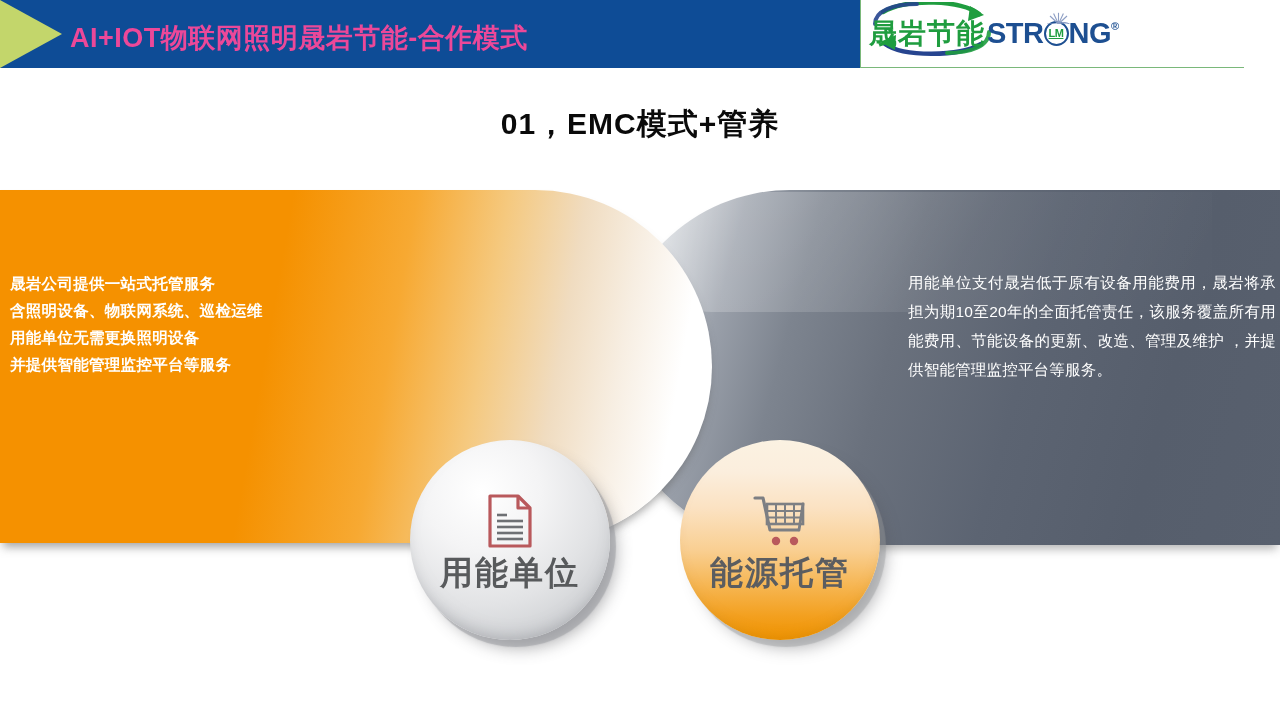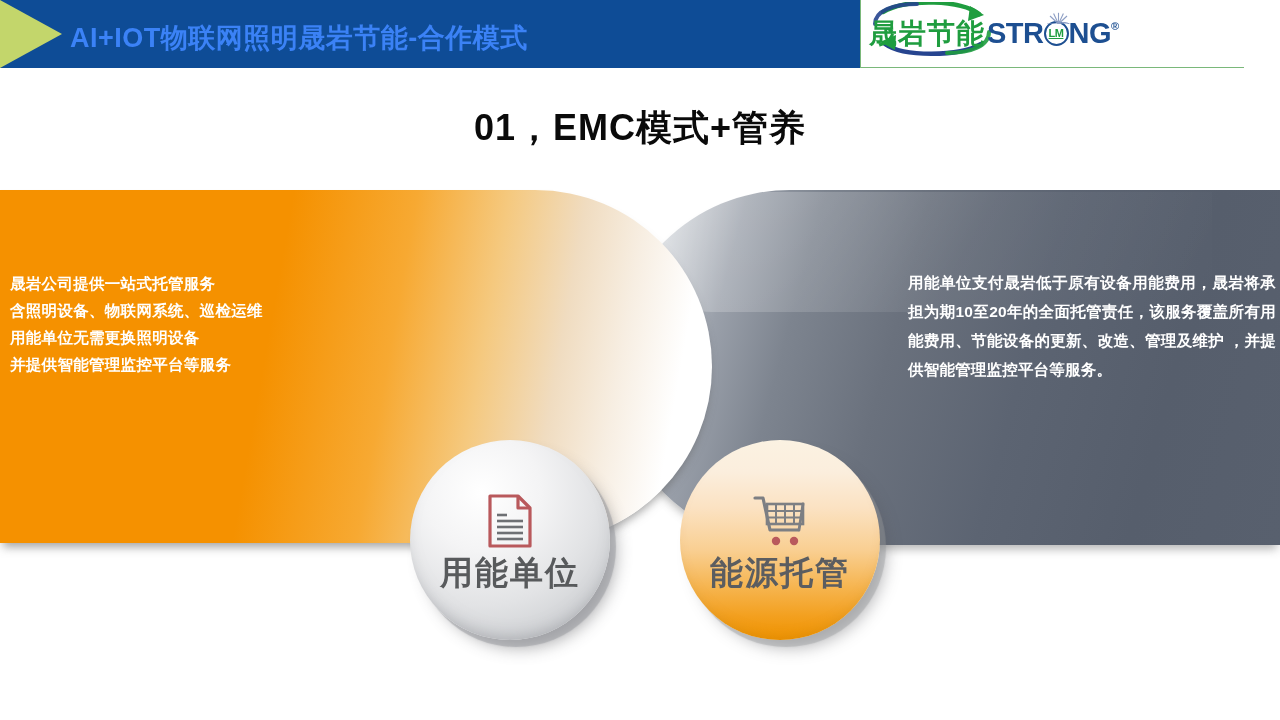--- a/index.html
+++ b/index.html
@@ -20,21 +20,21 @@
     background:#0e4c96;
   }
   .header-chevron{
     position:absolute;left:0;top:0;width:62px;height:68px;
     background:#c3d66b;
     clip-path:polygon(0 0, 0 100%, 100% 50%);
   }
   .header-title{
     position:absolute;left:70px;top:0;height:76px;
     display:flex;align-items:center;
-    color:#3b82f6;
+    color:#ec4899;
     font-size:27px;font-weight:bold;
     letter-spacing:0.5px;
     white-space:nowrap;
   }
 
   .logo-box{
     position:absolute;left:860px;top:0;width:384px;height:68px;
     background:#ffffff;
     border:1px solid #7ab87a;
     border-right:none;border-top:none;
@@ -95,21 +95,21 @@
   .logo-cn2{
     font-size:24px;font-weight:bold;color:#1d4f91;
     letter-spacing:0px;line-height:1;margin-left:1px;
     align-self:center;
   }
 
   
   .page-title{
     position:absolute;left:0;top:104px;width:1280px;
     text-align:center;
-    font-size:36px;font-weight:bold;color:#0a0a0a;
+    font-size:30px;font-weight:bold;color:#0a0a0a;
     letter-spacing:1px;
   }
 
   
   .stage{
     position:absolute;left:0;top:190px;width:1280px;height:360px;
   }
 
   
   .panel-orange{
@@ -145,21 +145,21 @@
     color:#ffffff;
     font-size:15.5px;font-weight:bold;
     line-height:27px;
     letter-spacing:0.3px;
   }
   .text-left div{white-space:nowrap;}
 
   .text-right{
     position:absolute;left:908px;top:78px;width:368px;
     color:#ffffff;
-    font-size:15.5px;font-weight:bold;
+    font-size:15.5px;font-weight:normal;
     line-height:29px;
     letter-spacing:0.2px;
     text-align:justify;
   }
 
   
   .circle{
     position:absolute;width:200px;height:200px;border-radius:50%;
     display:flex;flex-direction:column;align-items:center;justify-content:center;
   }

